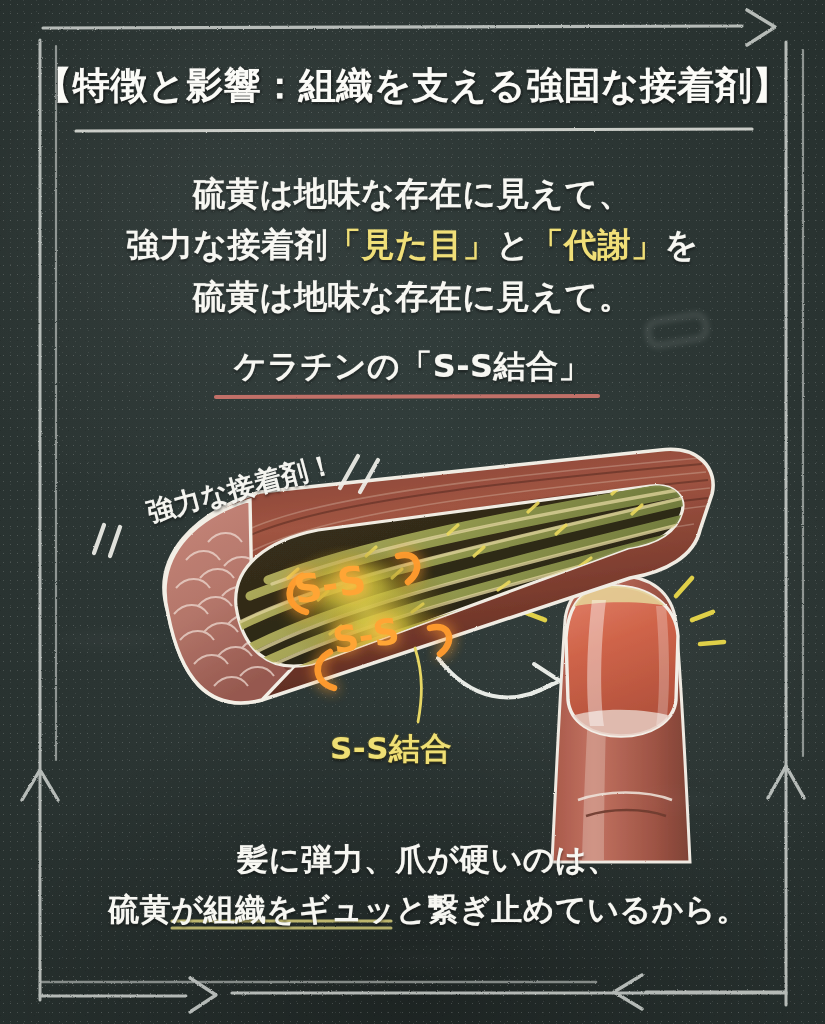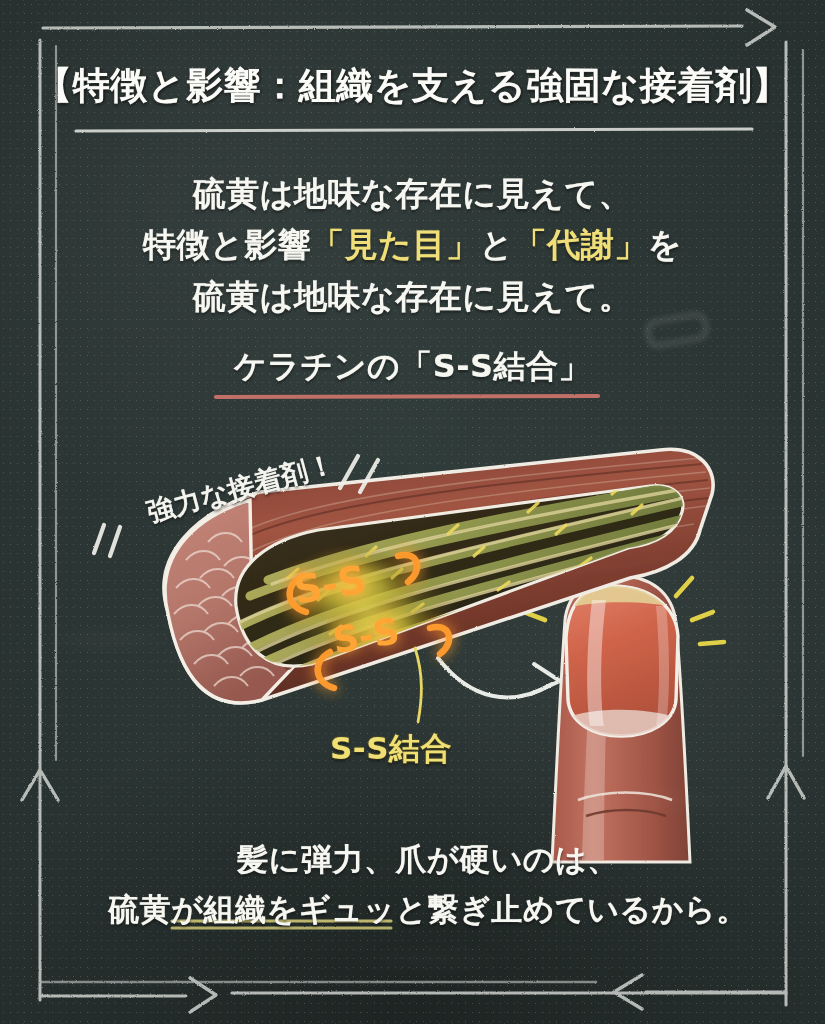--- a/index.html
+++ b/index.html
@@ -355,21 +355,21 @@
     <g filter="url(#softglow)">
       <text x="332" y="598" fill="#ffa534" font-size="39" font-weight="bold" font-family="'DejaVu Sans','Liberation Sans',sans-serif" text-anchor="middle" transform="rotate(-9 332 598)">S-S</text>
       <text x="368" y="648" fill="#ffa534" font-size="36" font-weight="bold" font-family="'DejaVu Sans','Liberation Sans',sans-serif" text-anchor="middle" transform="rotate(-9 368 648)">S-S</text>
     </g>
   </svg>
 
   <div class="txt title">【特徴と影響：組織を支える強固な接着剤】</div>
 
   <div class="txt intro">
     <div>硫黄は地味な存在に見えて、</div>
-    <div><span>特徴と影響</span><span class="hl">「見た目」</span><span>と</span><span class="hl">「代謝」</span><span>を</span></div>
+    <div><span>強力な接着剤</span><span class="hl">「見た目」</span><span>と</span><span class="hl">「代謝」</span><span>を</span></div>
     <div>硫黄は地味な存在に見えて。</div>
   </div>
 
   <div class="txt section-head">ケラチンの「S-S結合」</div>
 
   <div class="txt callout">強力な接着剤！</div>
 
   <div class="txt ss-label">S-S結合</div>
 
   <div class="txt outro">

